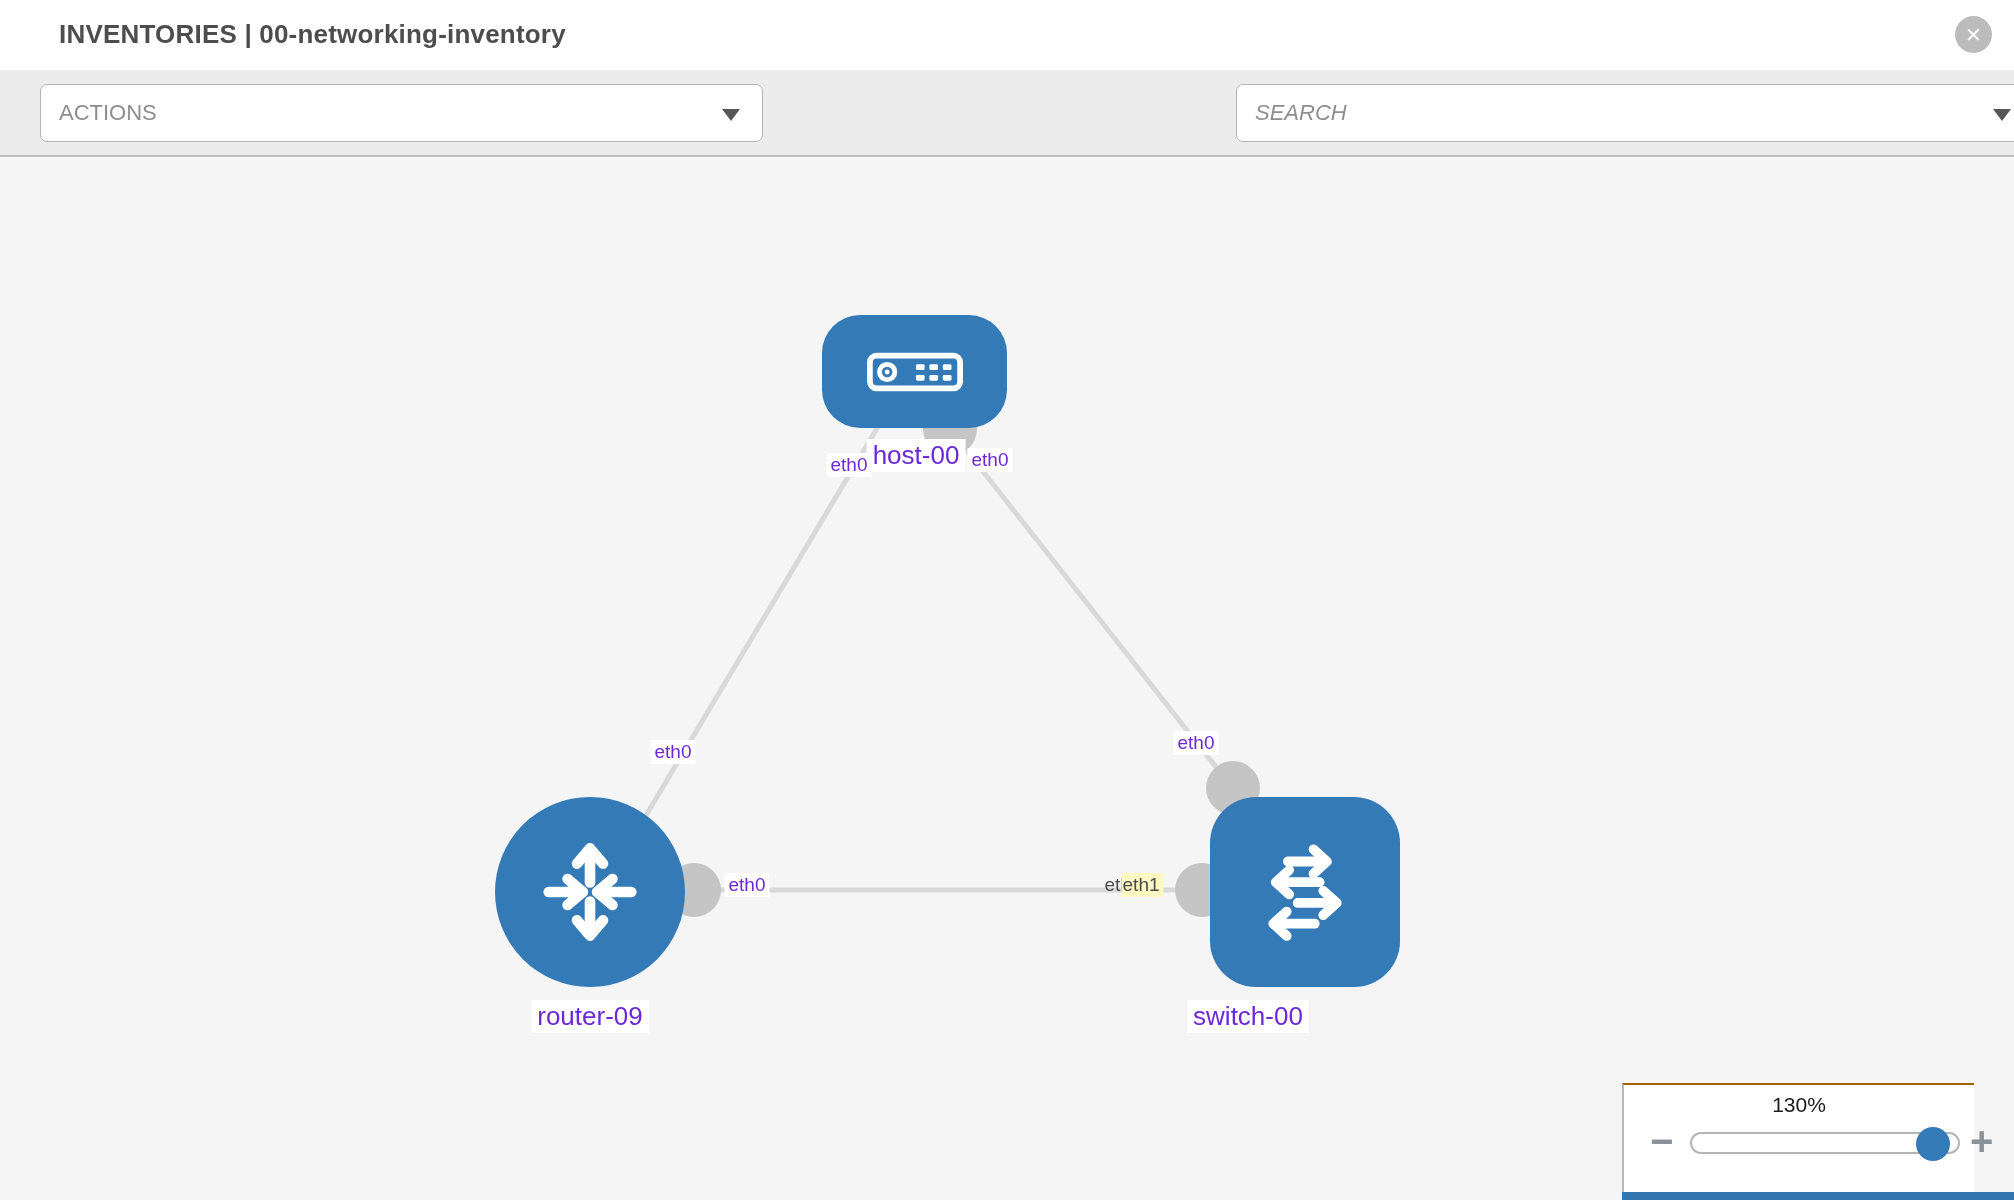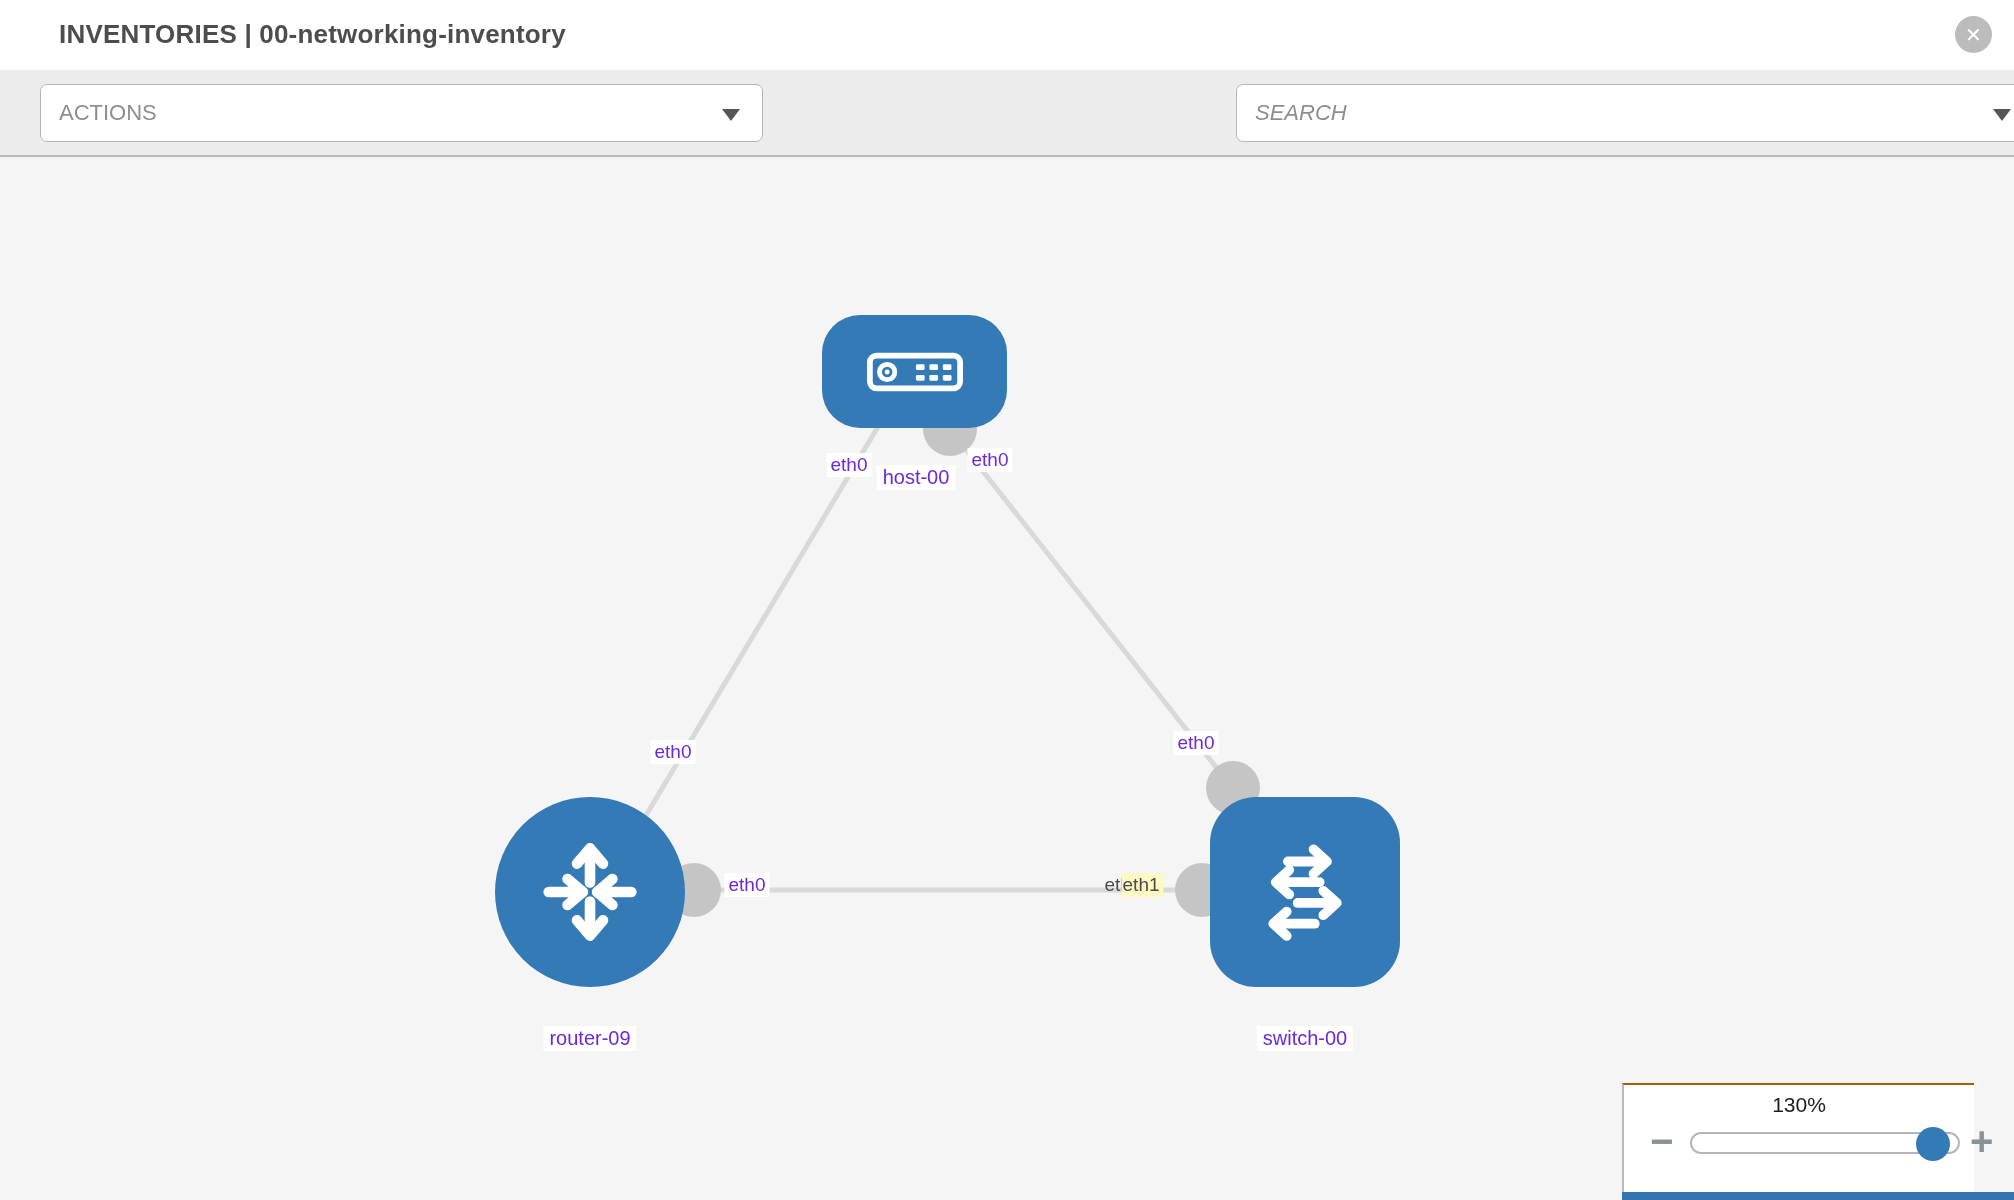--- a/index.html
+++ b/index.html
@@ -38,21 +38,21 @@
 
   .node { position:absolute; z-index:2; background:#337ab7; display:flex; align-items:center;
           justify-content:center; cursor:pointer; }
   .node-host   { left:822px;  top:158px; width:185px; height:113px; border-radius:38px; }
   .node-router { left:495px;  top:640px; width:190px; height:190px; border-radius:50%; }
   .node-switch { left:1210px; top:640px; width:190px; height:190px; border-radius:46px; }
   .node svg { display:block; }
 
   .lbl { position:absolute; z-index:3; background:#fff; color:#6d28d9; white-space:nowrap;
          transform:translateX(-50%); padding:1px 6px; }
-  .lbl-node  { font-size:20px;margin-top:26px; }
+  .lbl-node  { font-size:26px; }
   .lbl-iface { font-size:19px; padding:1px 4px; }
   .lbl-split { display:flex; transform:translateX(-50%); position:absolute; z-index:3; }
   .lbl-split .nobg { background:transparent; color:#4a4a4a; font-size:19px; padding:1px 0; }
   .lbl-split .bg   { background:#fef9c3; color:#4a4a4a; font-size:19px; padding:1px 4px 1px 1px; margin-left:-3px; }
 
   
   .zoom-panel { position:absolute; left:1622px; top:926px; width:352px; height:117px; z-index:5;
                 background:#fff; border-left:2px solid #b9b9b9; border-top:2px solid #a16207; }
   .zoom-level { position:absolute; left:0; top:8px; width:100%; text-align:center; font-size:21px; color:#1c1c1c; }
   .zoom-minus, .zoom-plus { position:absolute; top:36px; font-size:40px; font-weight:700; color:#8a9197; cursor:pointer; line-height:40px; }
@@ -152,21 +152,21 @@
           <path d="M44 59 L72 59"></path>
             <path d="M65 49 L76 59 L65 69"></path>
           <path d="M58 76 L28 76"></path>
             <path d="M35 66 L24 76 L35 86"></path>
         </svg>
       </span>
     </div>
 
     <div class="lbl lbl-node" style="left:916px; top:282px;">host-00</div>
     <div class="lbl lbl-node" style="left:590px; top:843px;">router-09</div>
-    <div class="lbl lbl-node" style="left:1305px; top:843px;">switch-00</div>
+    <div class="lbl lbl-node" style="left:1248px; top:843px;">switch-00</div>
 
     <div class="lbl lbl-iface" style="left:849px; top:296px;">eth0</div>
     <div class="lbl lbl-iface" style="left:990px; top:291px;">eth0</div>
     <div class="lbl lbl-iface" style="left:673px; top:583px;">eth0</div>
     <div class="lbl lbl-iface" style="left:747px; top:716px;">eth0</div>
     <div class="lbl lbl-iface" style="left:1196px; top:574px;">eth0</div>
     <div class="lbl-split" style="left:1134px; top:716px;">
       <span class="nobg">etl</span>
       <span class="bg">eth1</span>
     </div>

